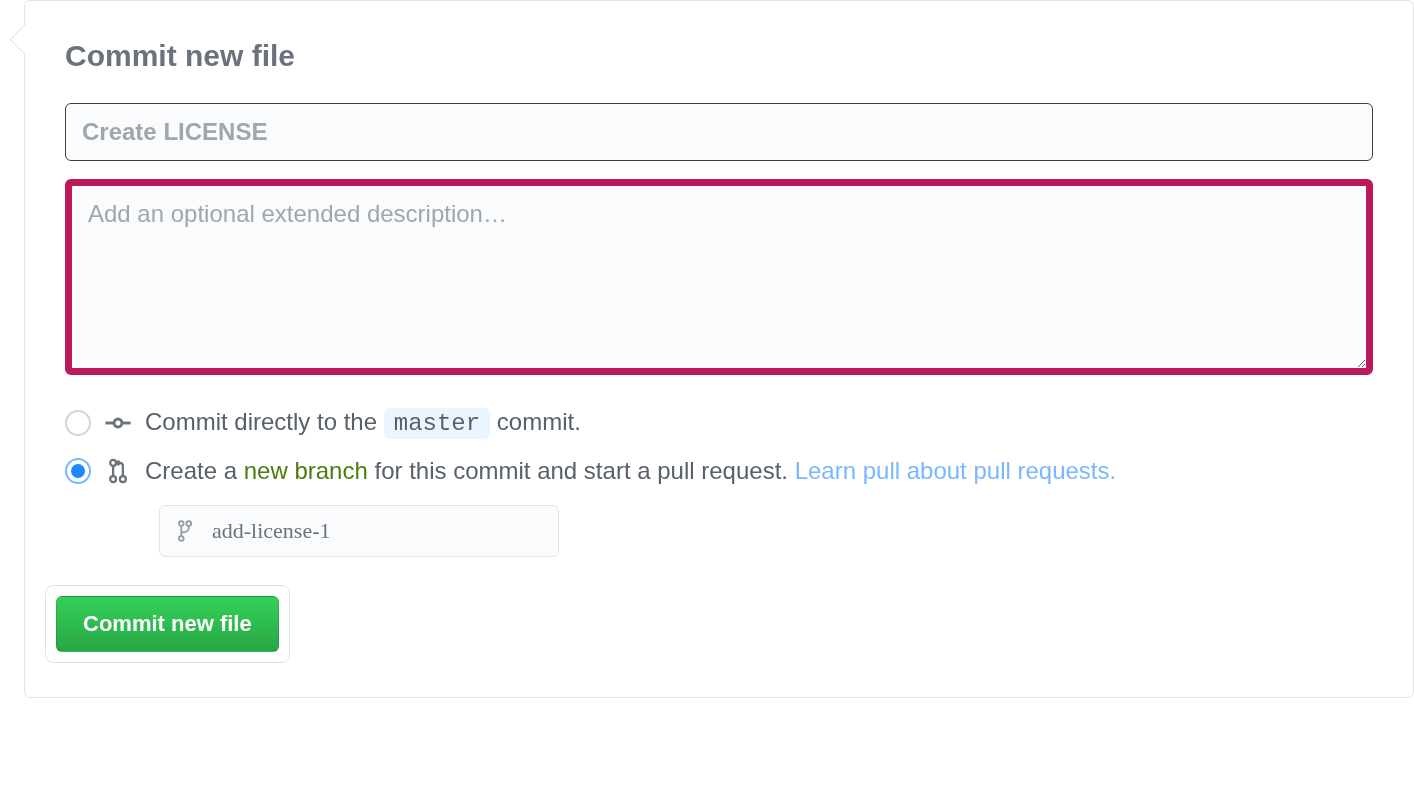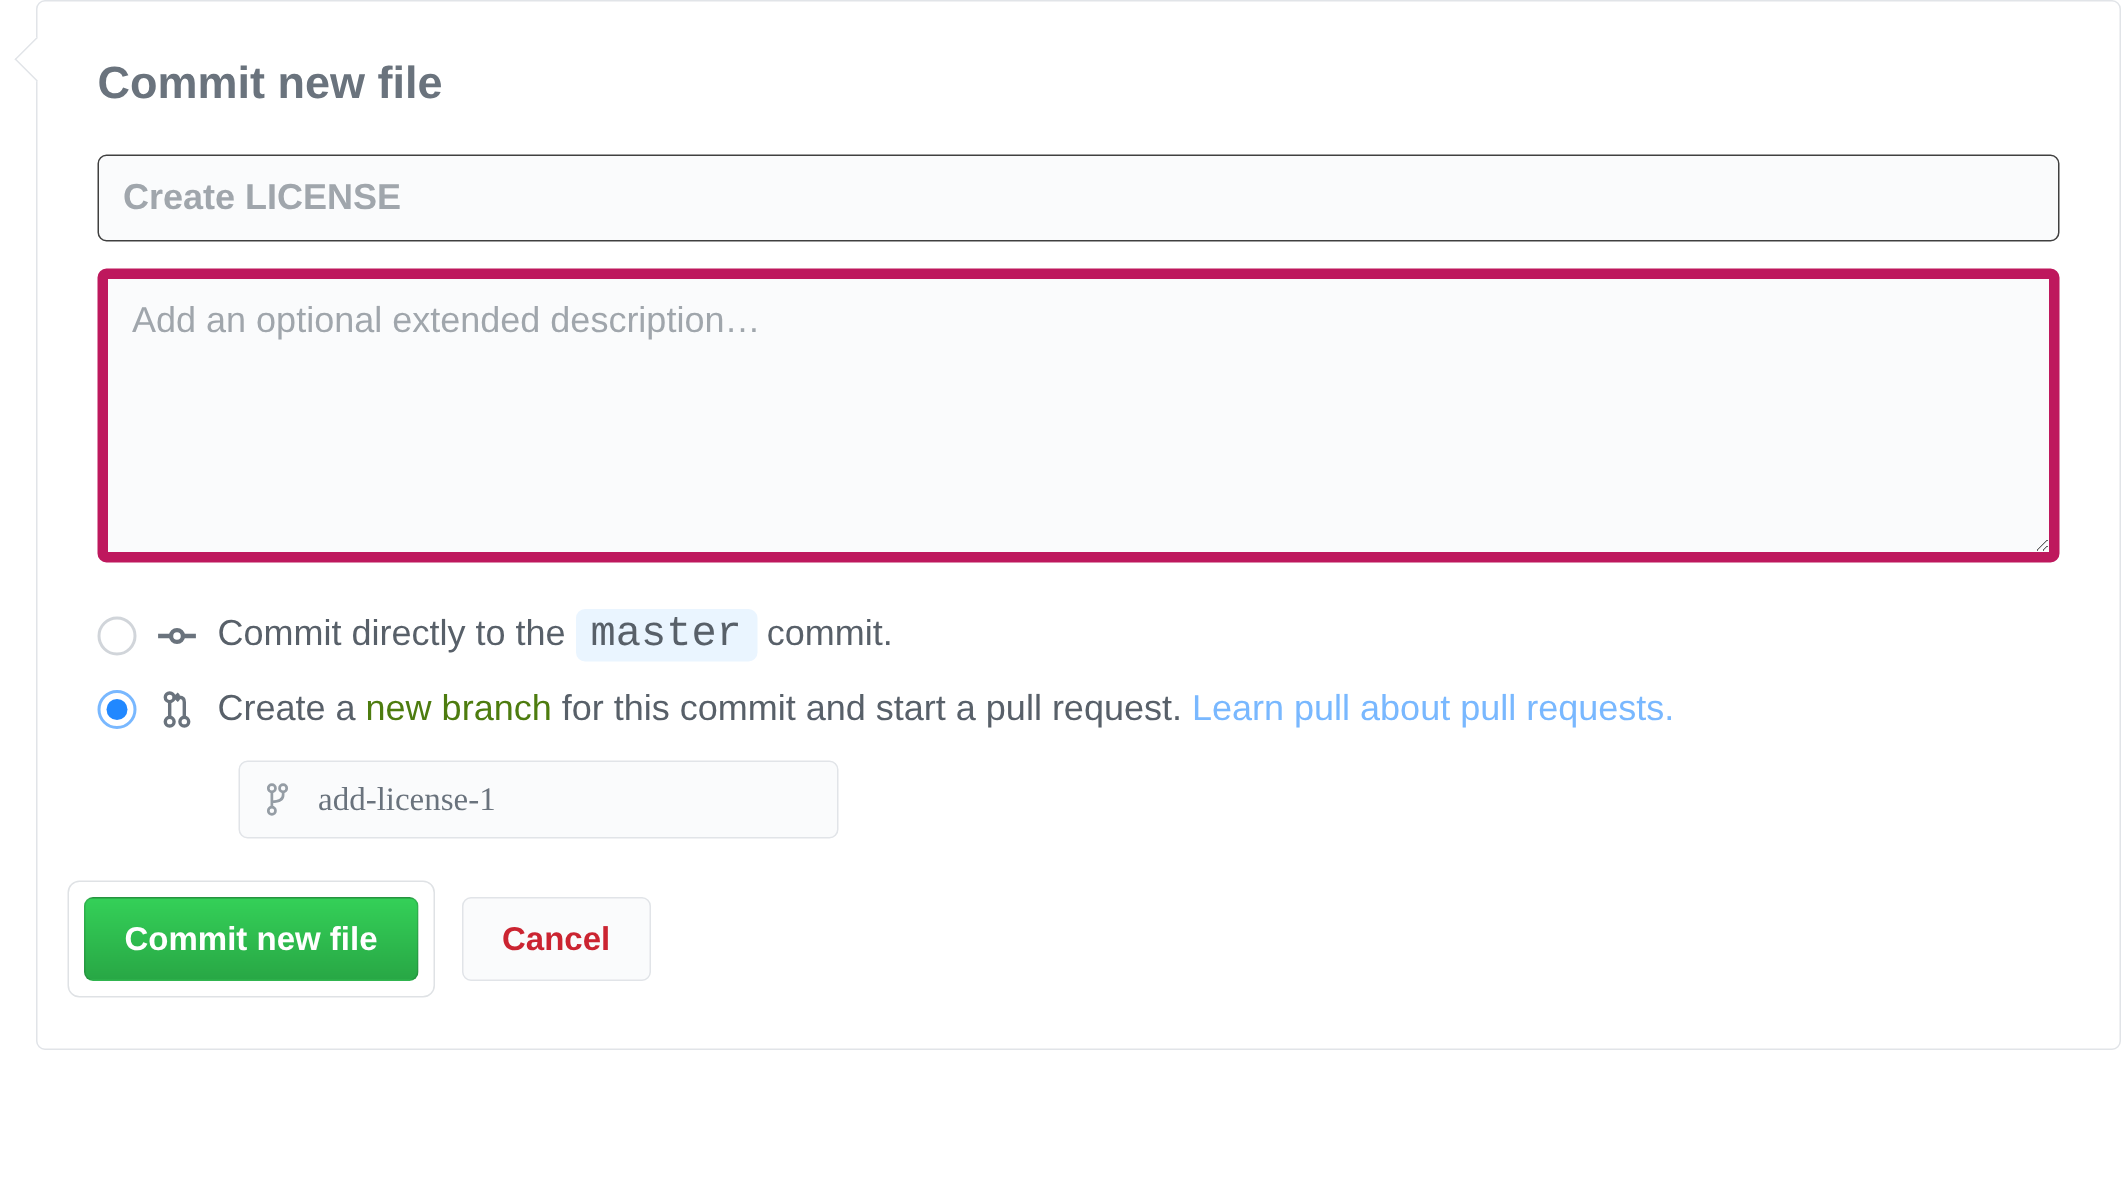--- a/index.html
+++ b/index.html
@@ -115,21 +115,21 @@
       justify-content: center;
       flex-shrink: 0;
     }
     .row-icon svg {
       fill: #6a737d;
     }
     .branch-chip {
       background: #eaf5ff;
       color: #586069;
       font-family: SFMono-Regular, Consolas, "Liberation Mono", Menlo, monospace;
-      font-size: 28px;
+      font-size: 24px;
       padding: 2px 10px;
       border-radius: 6px;
     }
     .bold {
       font-weight: 400;
       color: #4d7c0f;
     }
     .link {
       color: #79b8ff;
       text-decoration: none;
@@ -251,17 +251,16 @@
         <line x1="2.5" y1="4.6" x2="2.5" y2="11.4" stroke="#959da5" stroke-width="1.2"></line>
         <path d="M7.5 4.6 V6 Q7.5 9 2.5 9" fill="none" stroke="#959da5" stroke-width="1.2"></path>
       </svg>
       <input type="text" class="branch-input" value="add-license-1" style="">
     </div>
 
     <div class="actions">
       <span class="btn-primary-halo">
         <button class="btn-primary">Commit new file</button>
       </span>
-      <button class="btn-cancel">Cancel</button>
     </div>
 
   </div>
 </div>
 
 </body></html>

